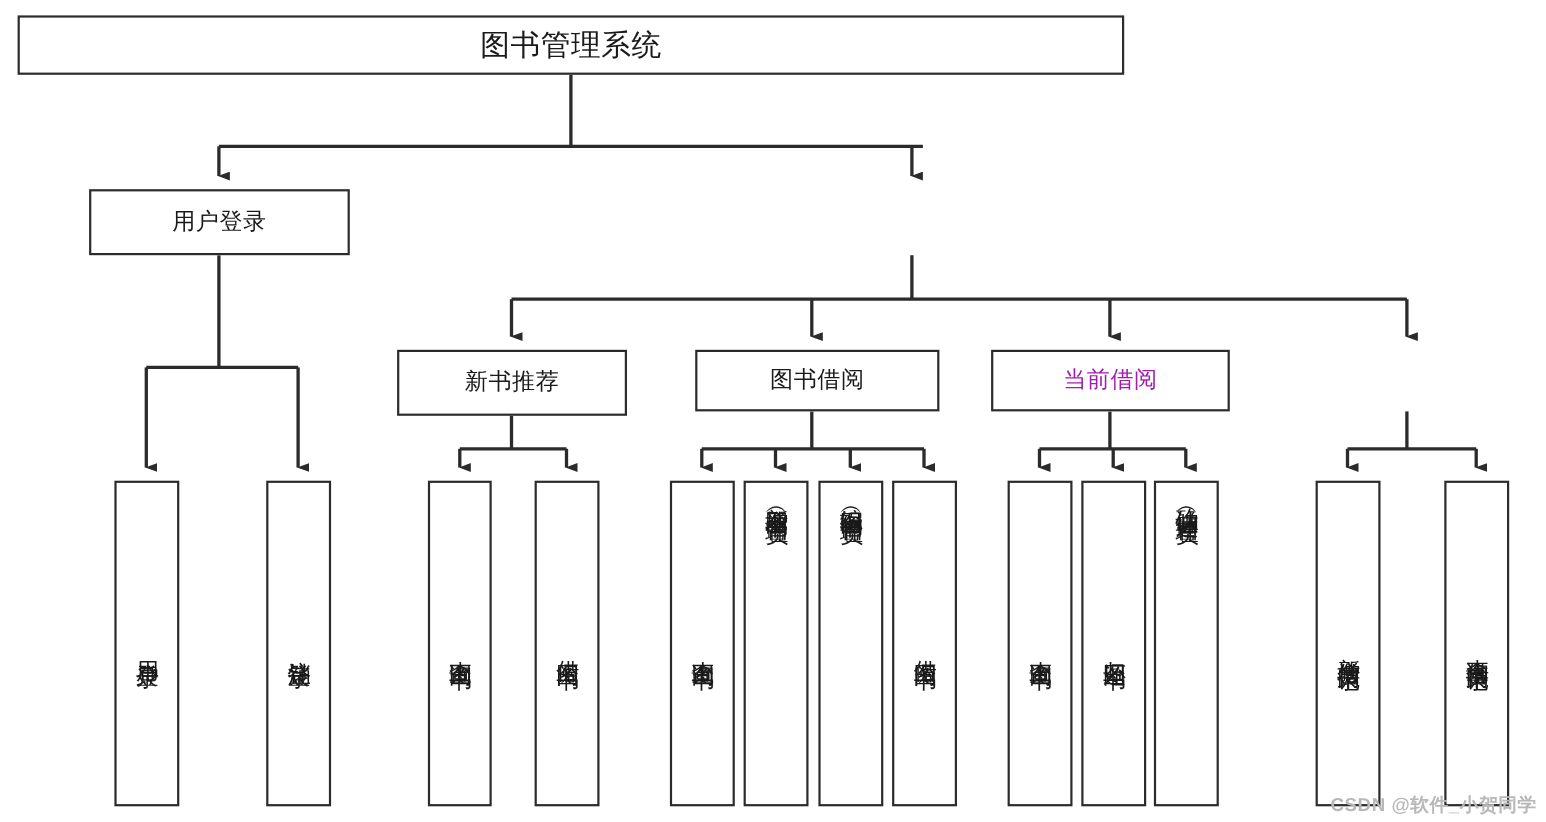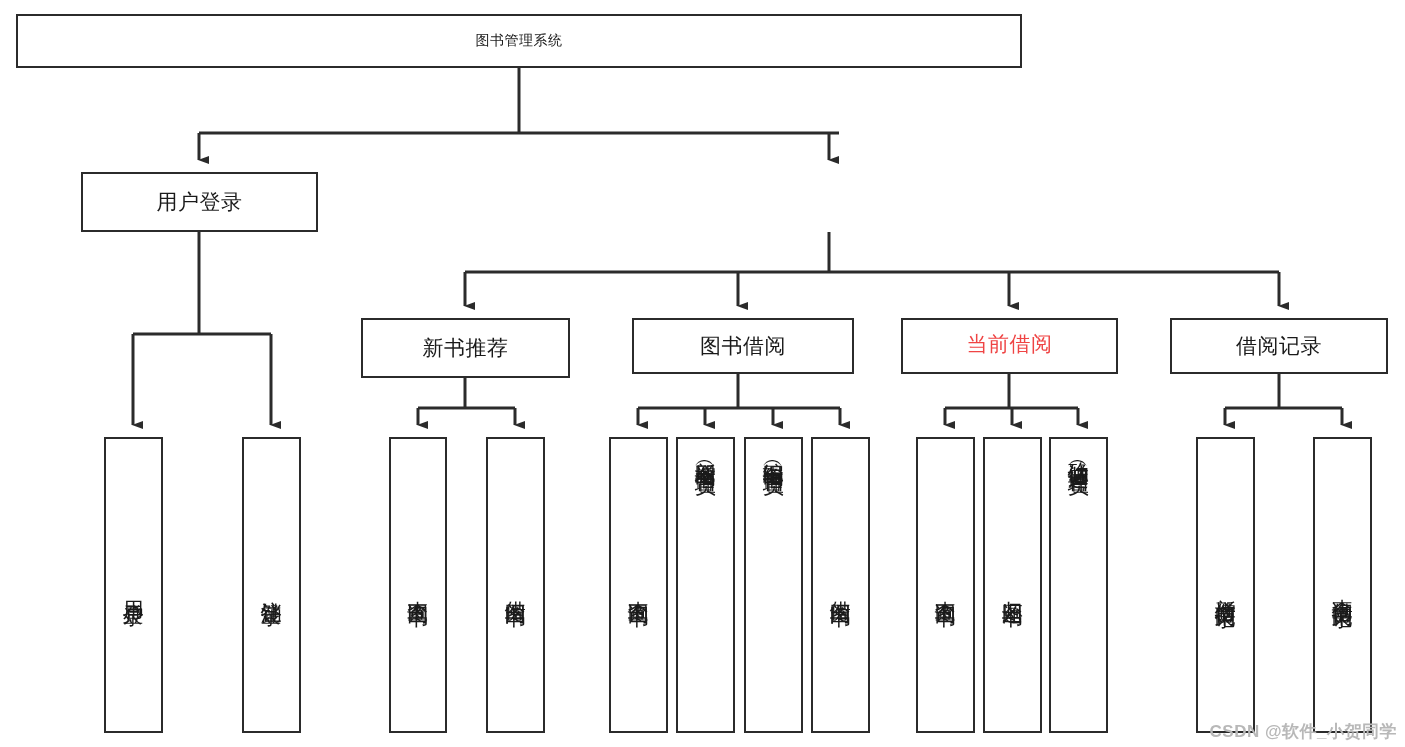--- a/index.html
+++ b/index.html
@@ -42,21 +42,21 @@
     text-align: center;
     line-height: 1.12;
     letter-spacing: 0.5px;
   }
   
   .node.horiz .node-label {
     font-size: 21px;
     white-space: nowrap;
   }
   .node.root .node-label {
-    font-size: 14px;
+    font-size: 27px;
   }
   
   .node.vert {
     align-items: flex-start;
     padding-top: 6px;
   }
   .node.vert .node-label {
     writing-mode: vertical-rl;
     text-orientation: upright;
     font-size: 21px;
@@ -144,24 +144,21 @@
     <span class="node-label" style="color: rgb(26, 26, 26);">用户登录</span>
   </div>
 
   <div class="node horiz" style="left: 361px; top: 318px; width: 209px; height: 60px; border-color: rgb(43, 43, 43);">
     <span class="node-label" style="color: rgb(26, 26, 26);">新书推荐</span>
   </div>
   <div class="node horiz" style="left: 632px; top: 318px; width: 222px; height: 56px; border-color: rgb(43, 43, 43);">
     <span class="node-label" style="color: rgb(26, 26, 26);">图书借阅</span>
   </div>
   <div class="node horiz" style="left: 901px; top: 318px; width: 217px; height: 56px; border-color: rgb(43, 43, 43);">
-    <span class="node-label" style="color: #ef4444; font-family: Liberation Mono, monospace;">当前借阅</span>
-  </div>
-  <div class="node horiz" style="left: 1170px; top: 318px; width: 218px; height: 56px; border-color: rgb(43, 43, 43);">
-    <span class="node-label" style="color: rgb(26, 26, 26);">借阅记录</span>
+    <span class="node-label" style="color: #a21caf;">当前借阅</span>
   </div>
 
   <div id="leaf-layer">
       <div class="node vert center" style="left: 104px; top: 437px; width: 59px; height: 296px; border-color: rgb(43, 43, 43);">
         <span class="node-label" style="color: rgb(26, 26, 26);">用户登录</span>
       </div>
       <div class="node vert center" style="left: 242px; top: 437px; width: 59px; height: 296px; border-color: rgb(43, 43, 43);">
         <span class="node-label" style="color: rgb(26, 26, 26);">注销登录</span>
       </div>
       <div class="node vert center" style="left: 389px; top: 437px; width: 58px; height: 296px; border-color: rgb(43, 43, 43);">

